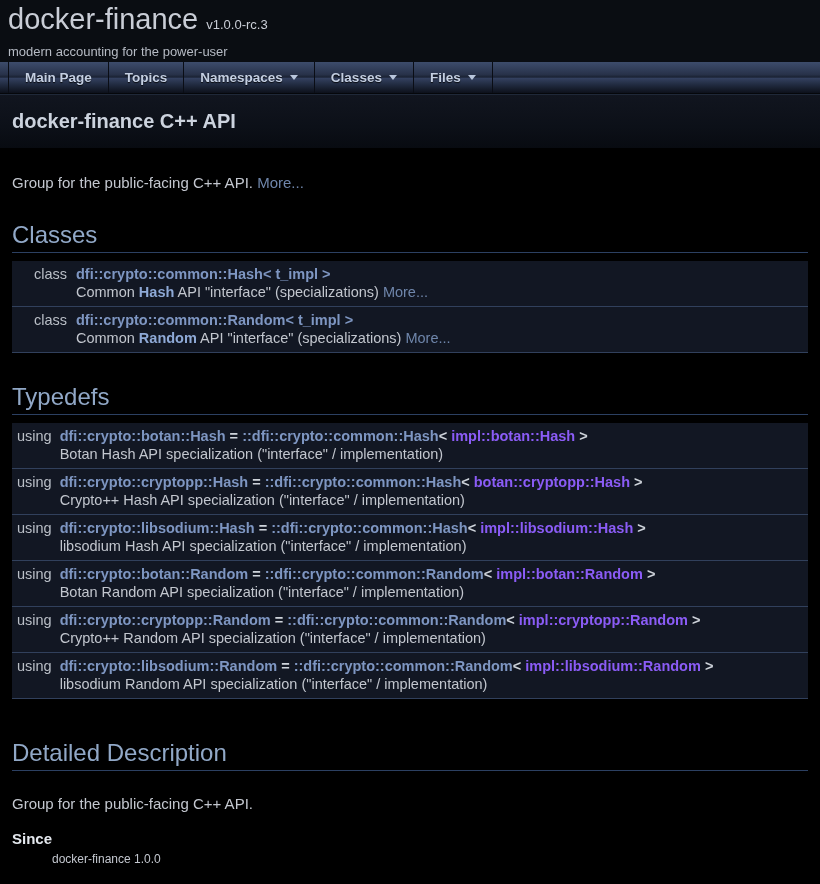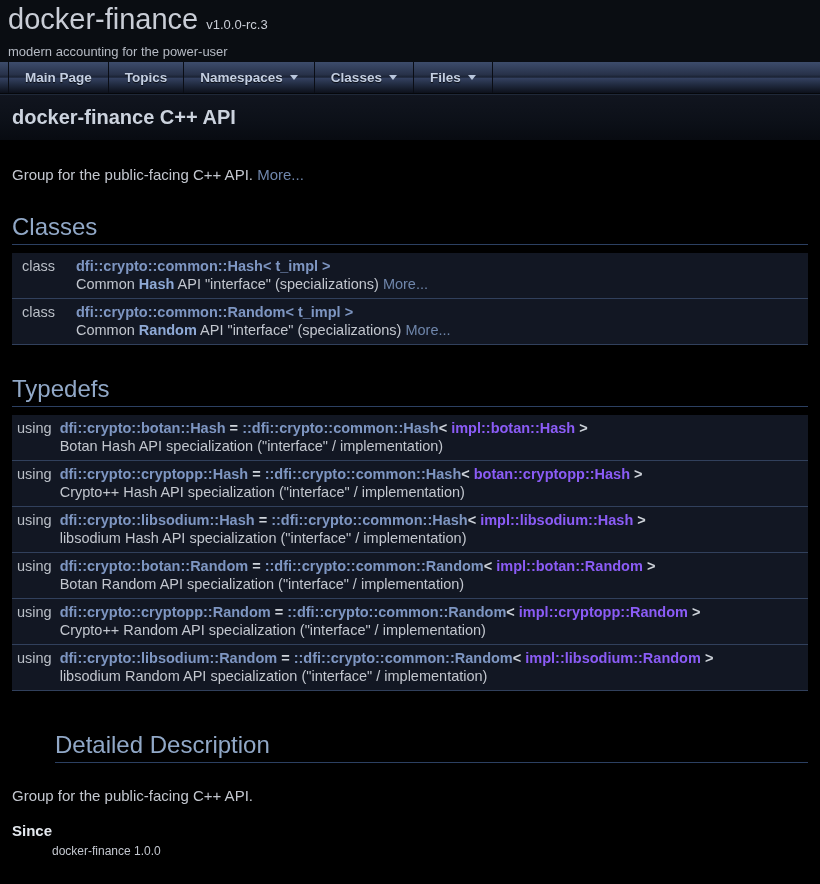--- a/index.html
+++ b/index.html
@@ -62,21 +62,21 @@
   .tab:last-child  { border-right: 1px solid #0a0d15; }
   .arrow {
     width: 0; height: 0;
     border-left: 4px solid transparent;
     border-right: 4px solid transparent;
     border-top: 5px solid #b9c6dc;
   }
 
   
   .titlebar {
-    height: 46px;
+    height: 54px;
     background: linear-gradient(to bottom, #11151f 0%, #0c1018 60%, #080b11 100%);
     border-top: 1px solid #1f2838;
     display: flex;
     align-items: center;
     padding-left: 12px;
   }
   .page-title {
     font-size: 20px;
     font-weight: bold;
     color: #ccd3de;
@@ -93,36 +93,36 @@
   a { text-decoration: none; cursor: pointer; }
   .more-link { color: #6f86ab; }
   .groupheader {
     margin: 30px 0 0 0;
     font-size: 24px;
     font-weight: 400;
     color: #91a8c7;
     border-bottom: 1px solid #2c4062;
     padding-bottom: 3px;
   }
-  .groupheader.detail { margin-top: 40px; margin-left: 43px; }
+  .groupheader.detail { margin-top: 40px; }
 
   
   table.memberdecls {
     width: 100%;
     border-collapse: collapse;
     background: #121723;
     margin-top: 8px;
     font-size: 14.5px;
   }
   tbody.mgroup { border-bottom: 1px solid #31405c; }
   td.kw {
     color: #babfc7;
     vertical-align: top;
     white-space: nowrap;
-    padding: 5px 8px 0 10px;
+    padding: 5px 8px 0 22px;
     width: 64px;
   }
   table.typedefs td.kw { padding-left: 5px; width: 36px; }
   td.mname {
     padding: 5px 8px 0 0;
     font-weight: bold;
     color: #ced3da;
   }
   td.mname a { color: #7e96c2; }
   td.mname a.impl { color: #8b5cf6; }

